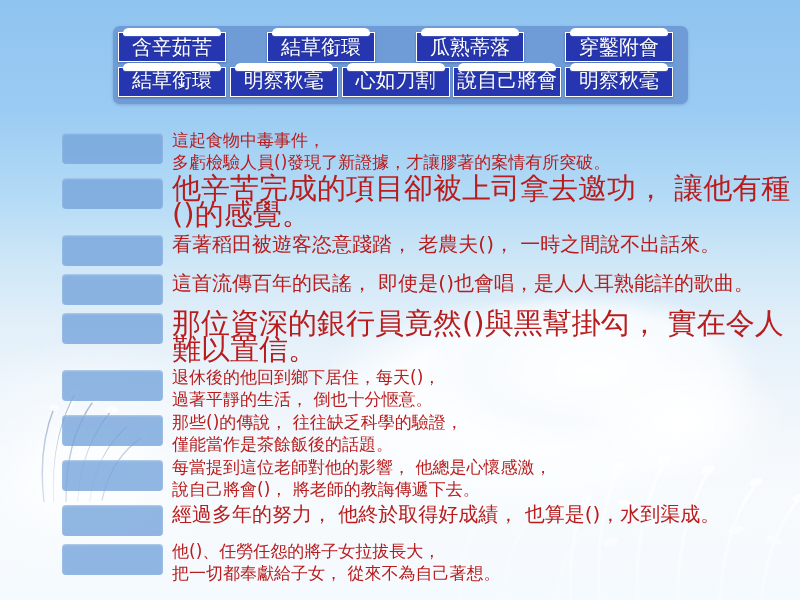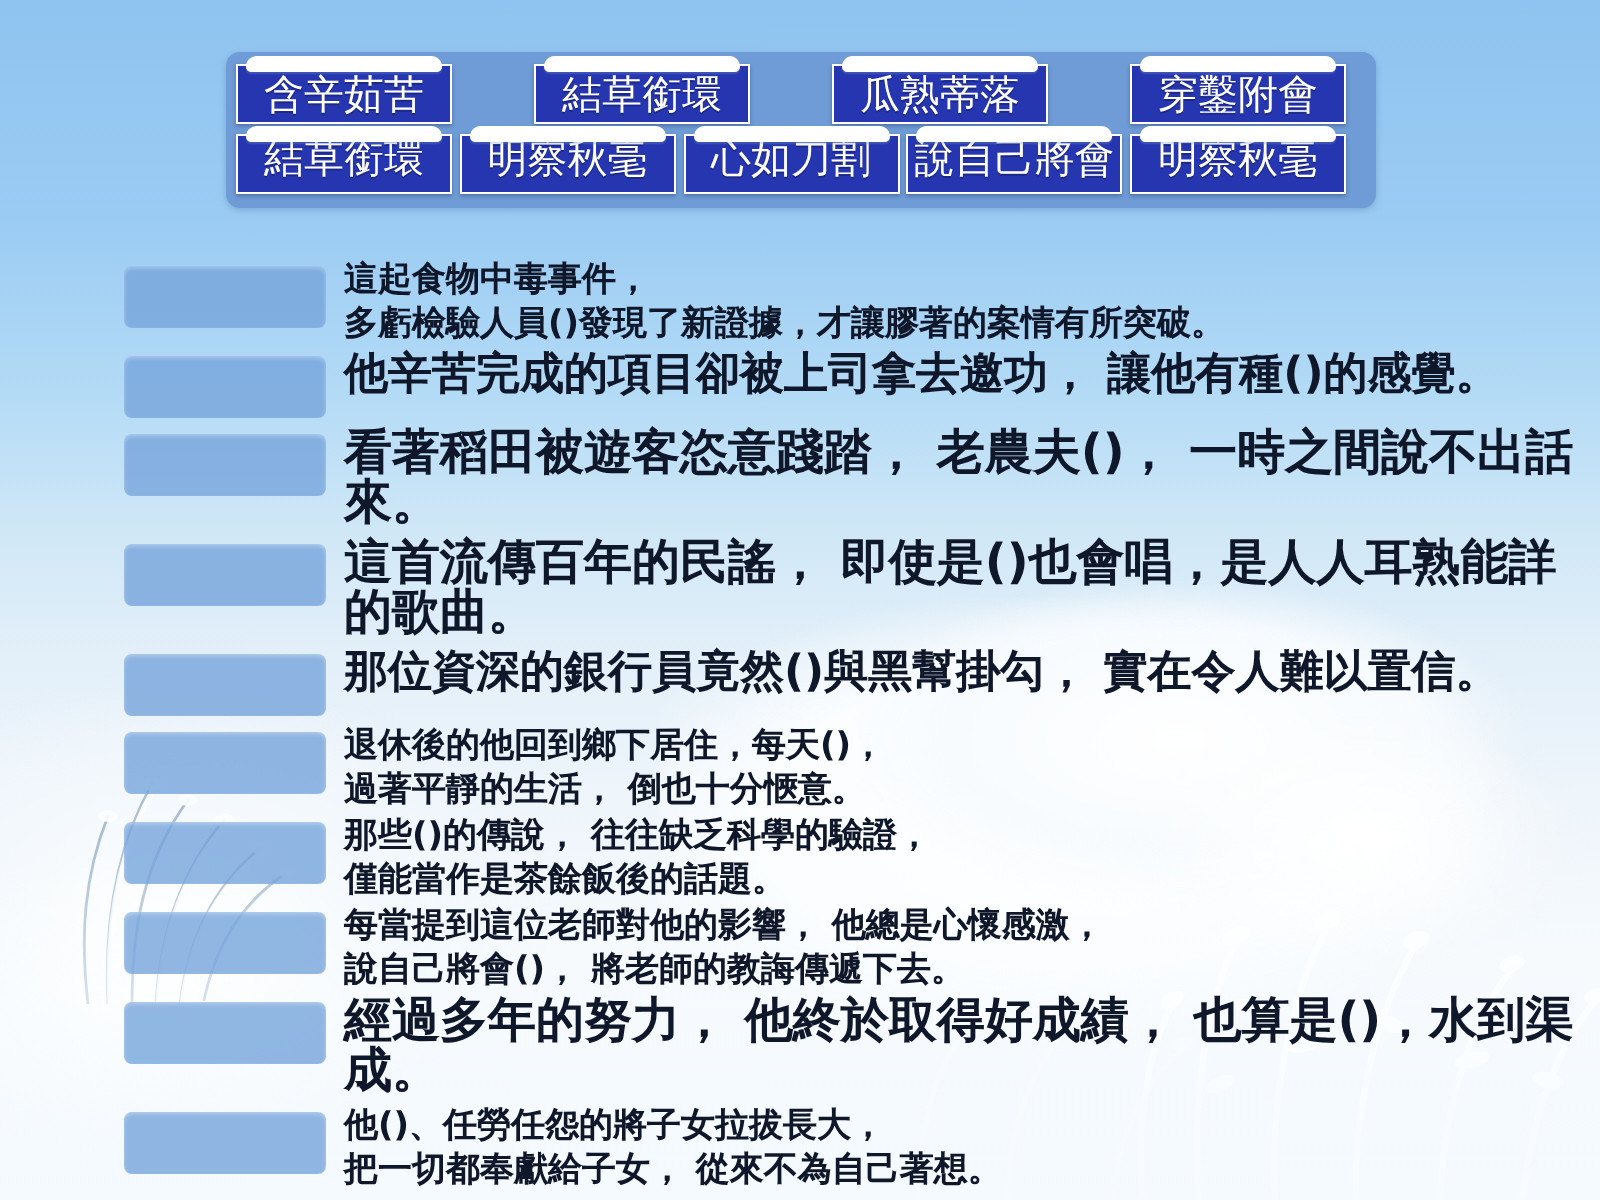--- a/index.html
+++ b/index.html
@@ -119,28 +119,28 @@
     width:101px;height:31px;
     margin-left:62px;
     margin-top:3px;
     border-radius:4px;
     background:rgba(118,164,219,.80);
     box-shadow:inset 0 1px 2px rgba(255,255,255,.35);
     cursor:pointer;
   }
   .sentence-text{
     margin-left:9px;
-    color:#0f172a;
+    color:#b91c1c;
     white-space:pre-line;
-    font-weight:700;
+    font-weight:400;
   }
   
   .sz-sm .sentence-text{font-size:17px;line-height:21.5px;}
-  .sz-lg .sentence-text{font-size:22px;line-height:26px;}
-  .sz-md .sentence-text{font-size:24px;line-height:25px;}
+  .sz-lg .sentence-text{font-size:29px;line-height:26px;}
+  .sz-md .sentence-text{font-size:20px;line-height:25px;}
 
   .sz-sm{margin-bottom:2px;}
   .sz-md{margin-bottom:5px;}
   .sz-lg{margin-bottom:5px;}
 </style>
 </head>
 <body>
 
 <div id="stage">
 

